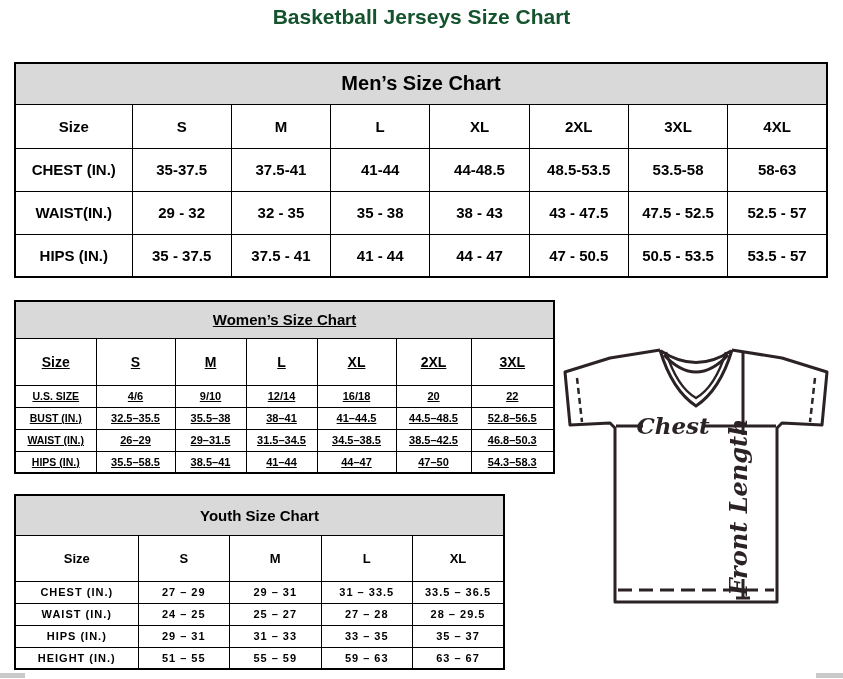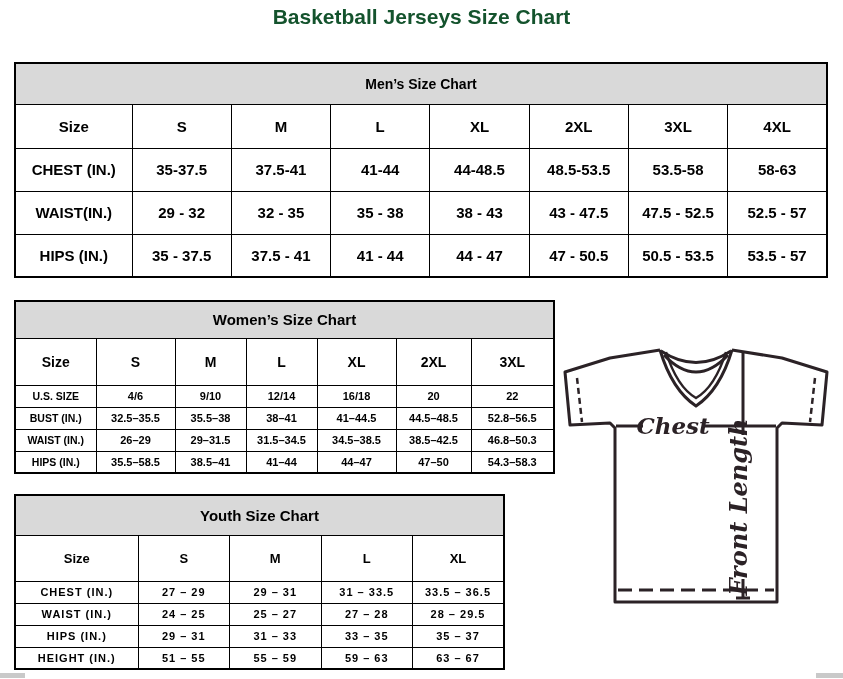--- a/index.html
+++ b/index.html
@@ -19,26 +19,26 @@
   }
   .tbl th, .tbl td {
     border:1px solid var(--border,#000);
     text-align:center; vertical-align:middle;
     font-weight:bold; padding:0; white-space:nowrap; overflow:hidden;
   }
   .tbl .caption { background:var(--header-bg,#d9d9d9); }
 
   
   #men-tbl { left:14px; top:62px;  width:814px; height:214px; }
-  #men-tbl .caption-row { height:41px; }  #men-tbl .caption { font-size:14px; }
+  #men-tbl .caption-row { height:41px; }  #men-tbl .caption { font-size:20px; }
   #men-tbl .header-row  { height:44px; font-size:15px; }
   #men-tbl .data-row    { height:43px; font-size:15px; }
 
   
-  #women-tbl { left:14px; top:300px; width:539px; height:128px; }
+  #women-tbl { left:14px; top:300px; width:539px; height:128px;text-decoration:underline; }
   #women-tbl .caption-row { height:37px; } #women-tbl .caption { font-size:15px; }
   #women-tbl .header-row  { height:47px; font-size:14px; }
   #women-tbl .data-row    { height:22px; font-size:11px;padding-left:36px; }
   #women-tbl .row-label   { font-size:10.5px; }
 
   
   #youth-tbl { left:14px; top:494px; width:491px; height:174px; }
   #youth-tbl .caption-row { height:40px; } #youth-tbl .caption { font-size:15px;text-align:center; }
   #youth-tbl .header-row  { height:46px; font-size:13px; }
   #youth-tbl .data-row    { height:22px; font-size:11px; }

